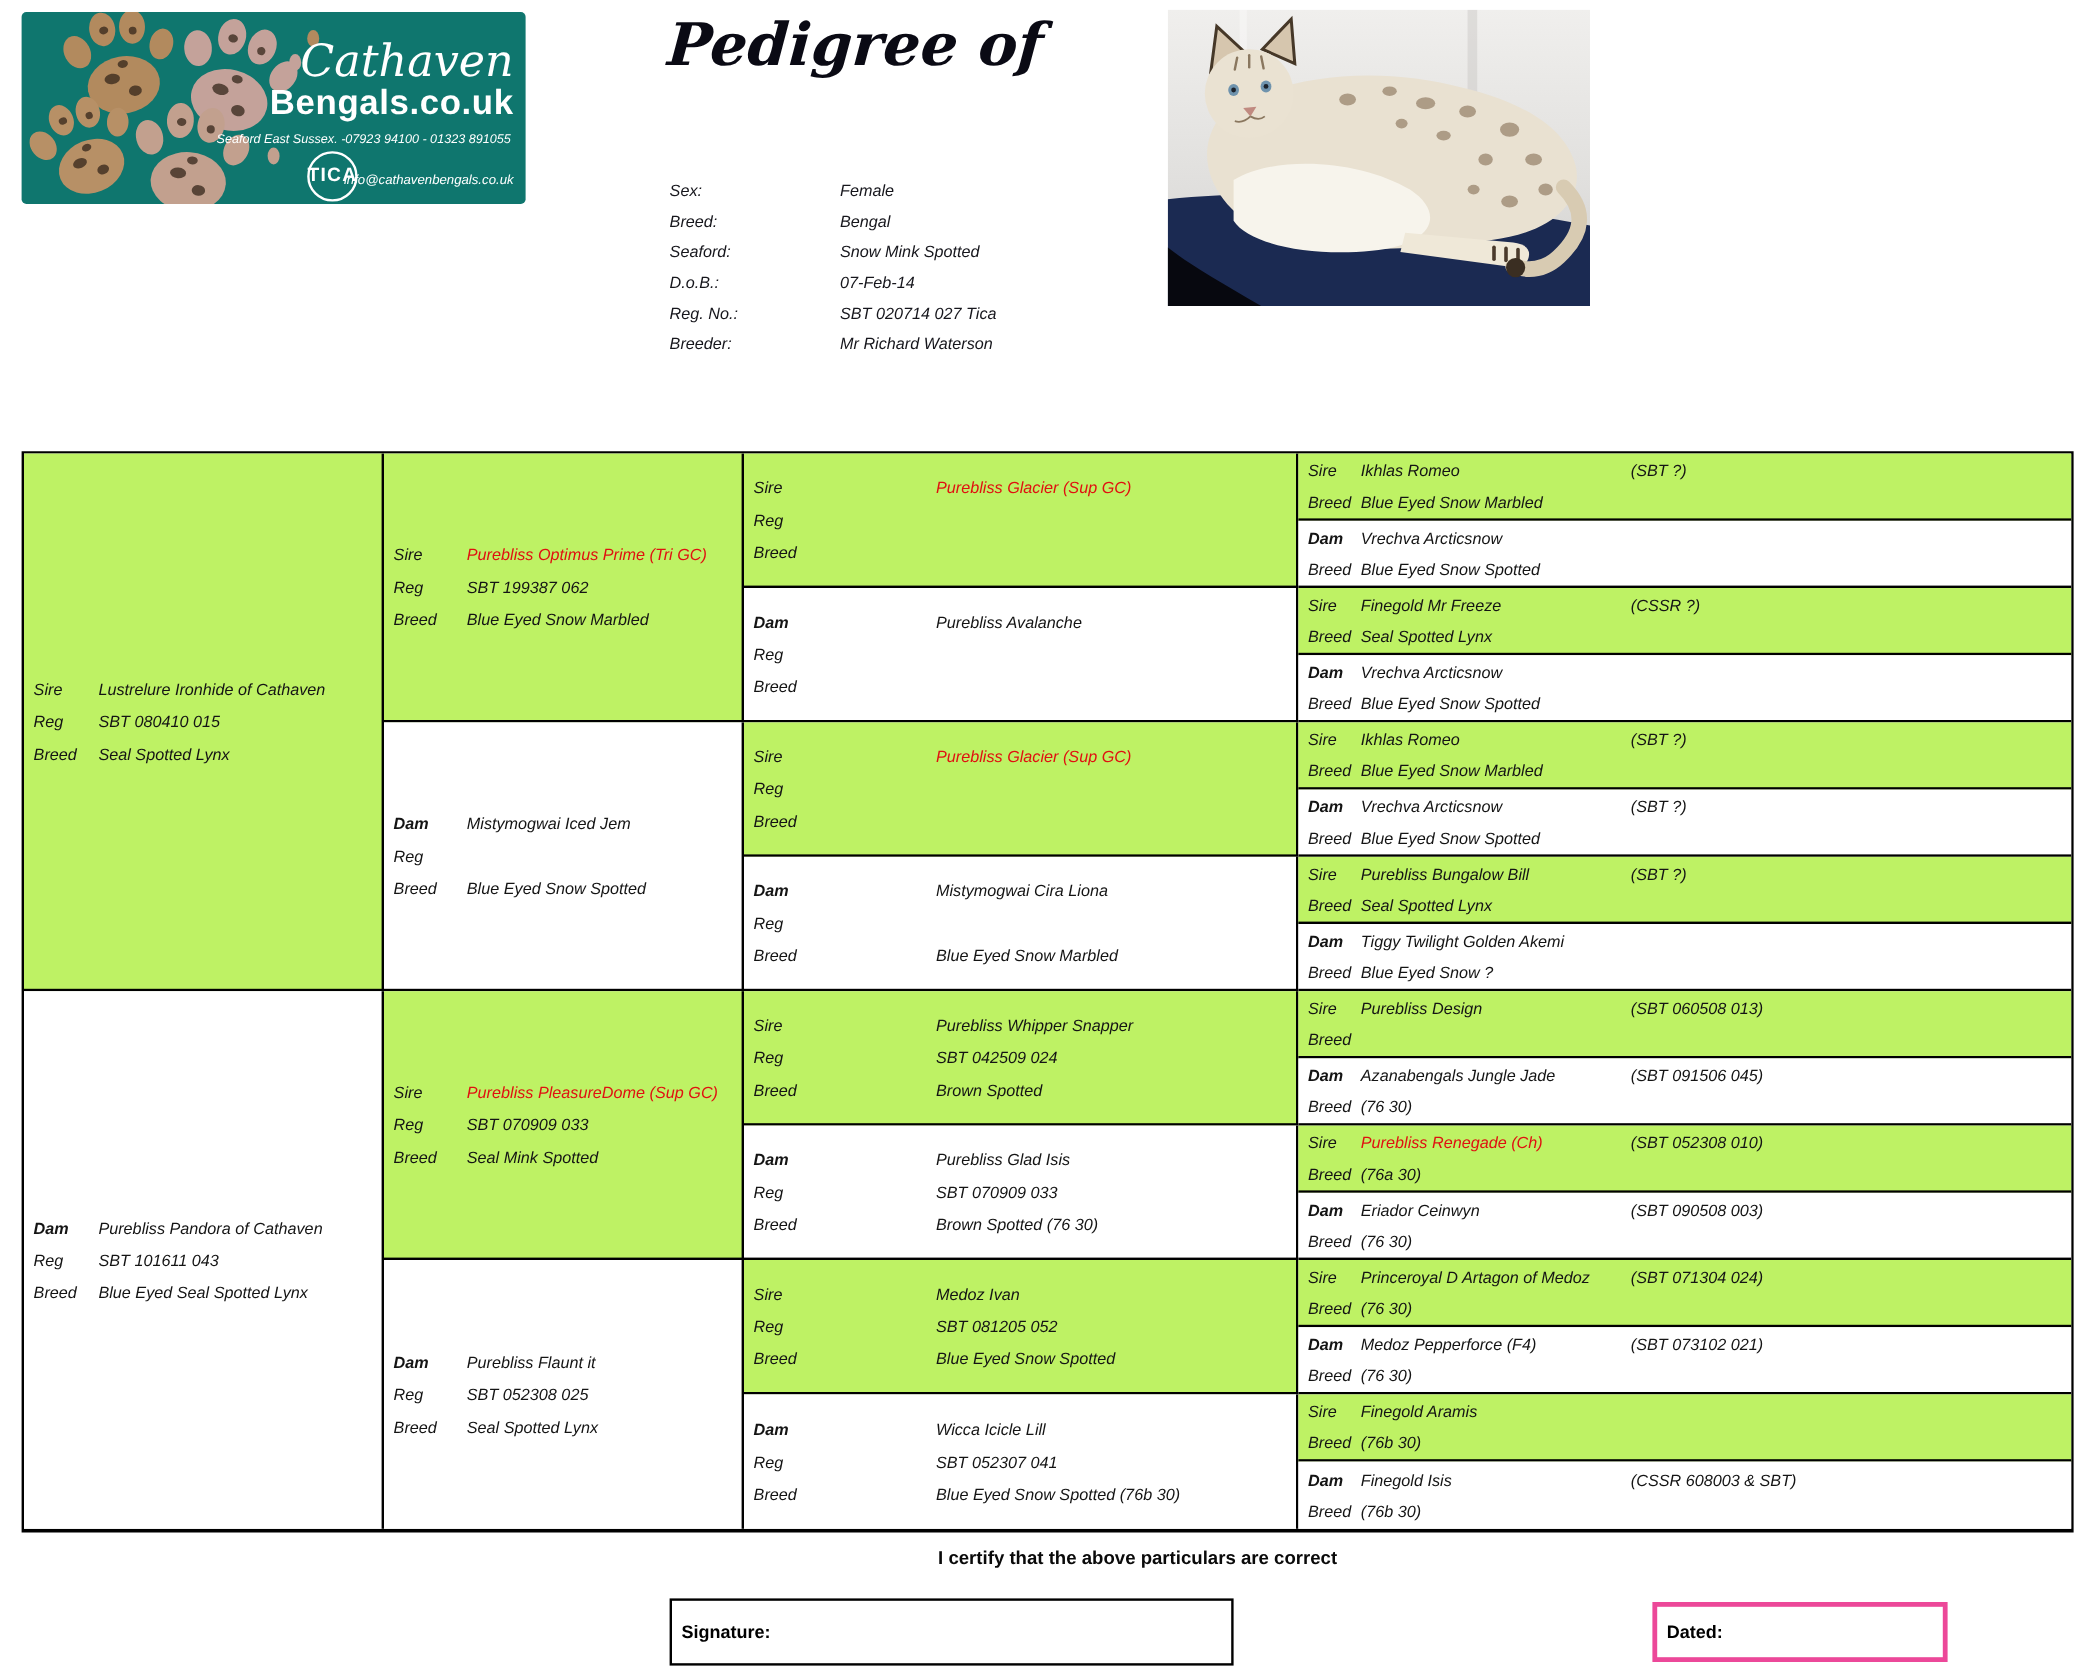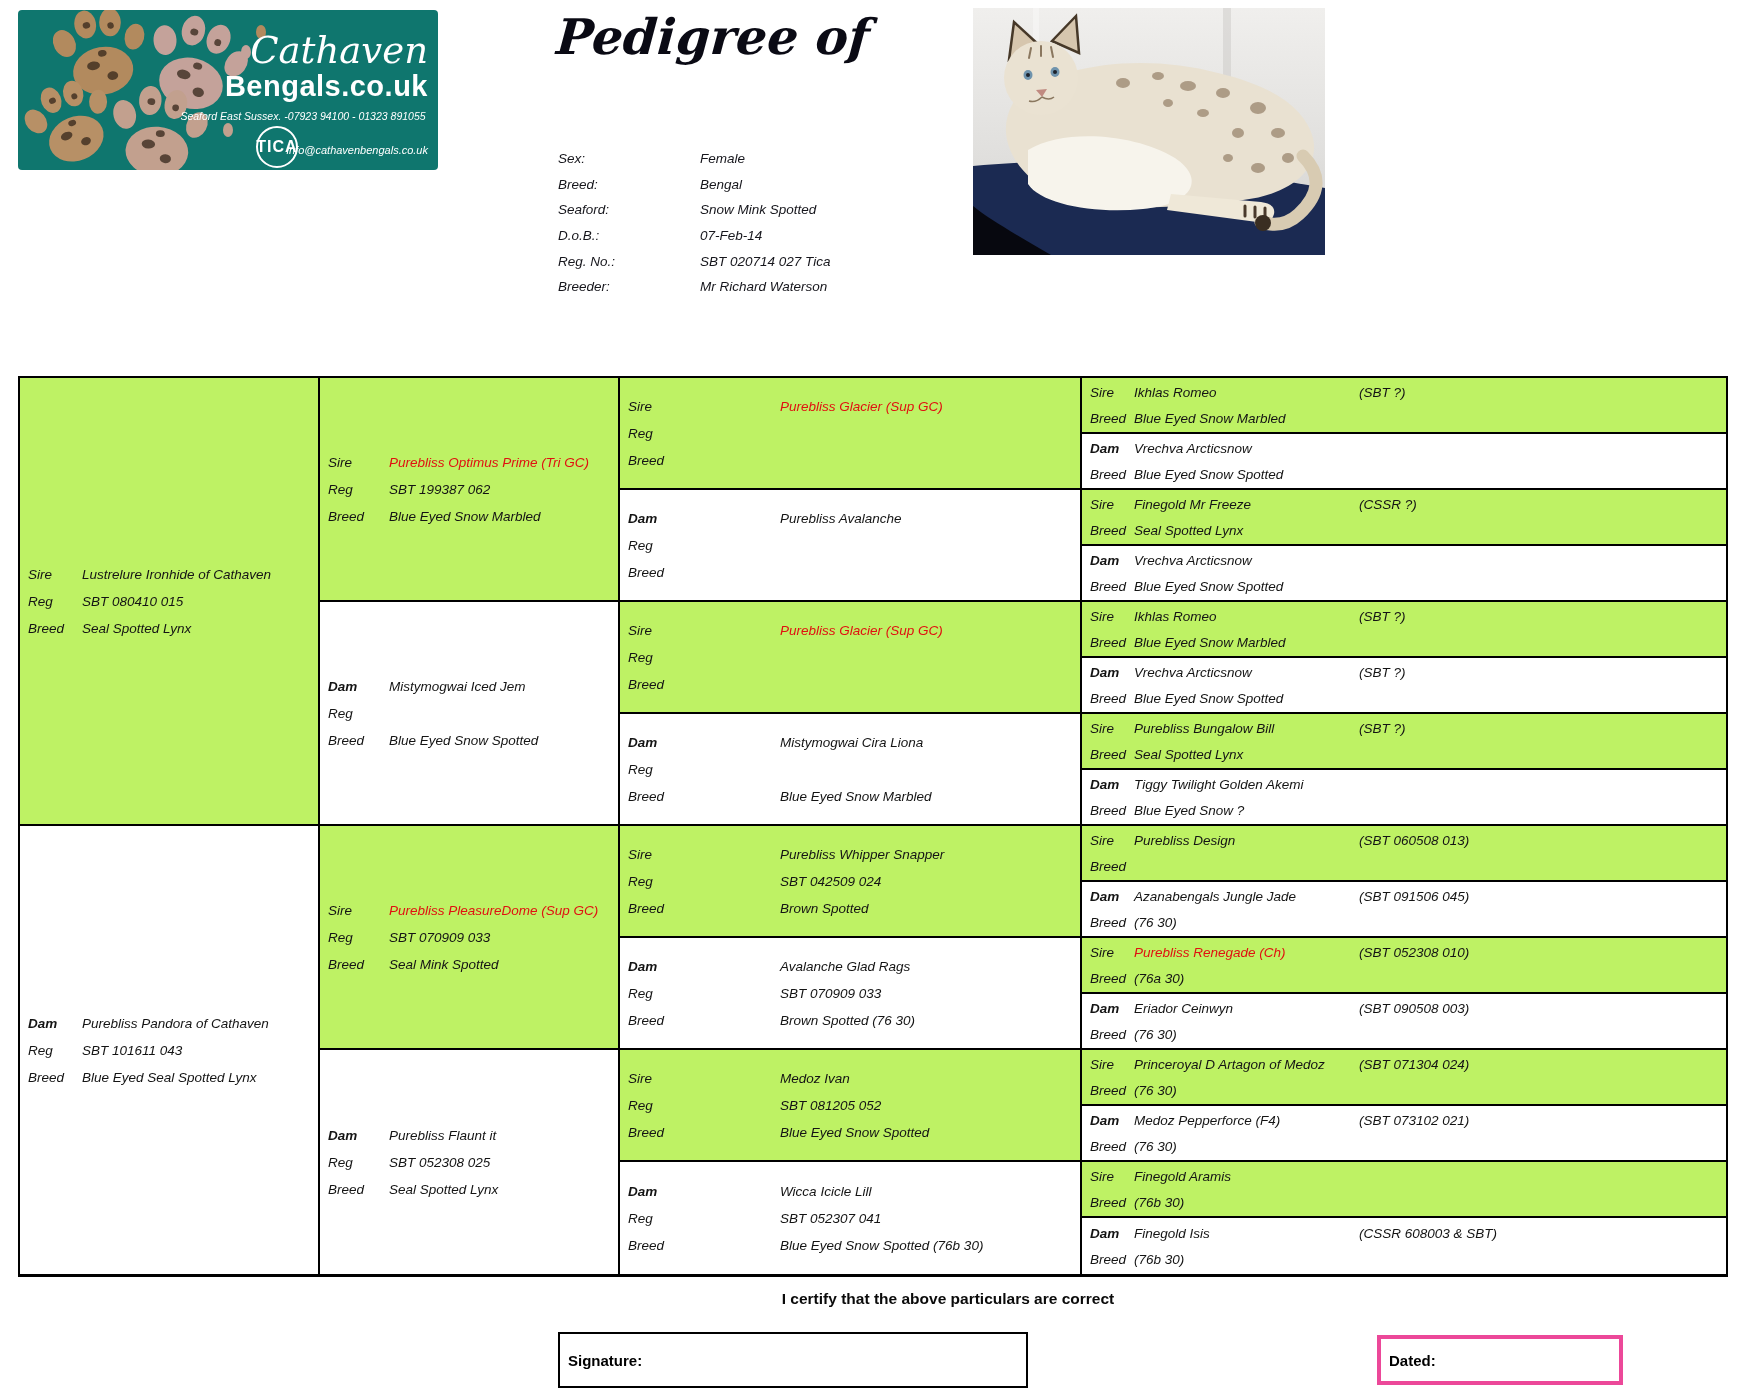--- a/index.html
+++ b/index.html
@@ -364,21 +364,21 @@
       <div class="line">
           <span class="lbl">Breed</span>
           <span class="val">Brown Spotted</span>
         </div>
     </div>
   </div>
   <div class="cell g3 white" style="grid-area:11/3/13/4">
     <div class="lines">
       <div class="line">
           <span class="lbl damb">Dam</span>
-          <span class="val">Avalanche Glad Rags</span>
+          <span class="val">Purebliss Glad Isis</span>
         </div>
       <div class="line">
           <span class="lbl">Reg</span>
           <span class="val">SBT 070909 033</span>
         </div>
       <div class="line">
           <span class="lbl">Breed</span>
           <span class="val">Brown Spotted (76 30)</span>
         </div>
     </div>

